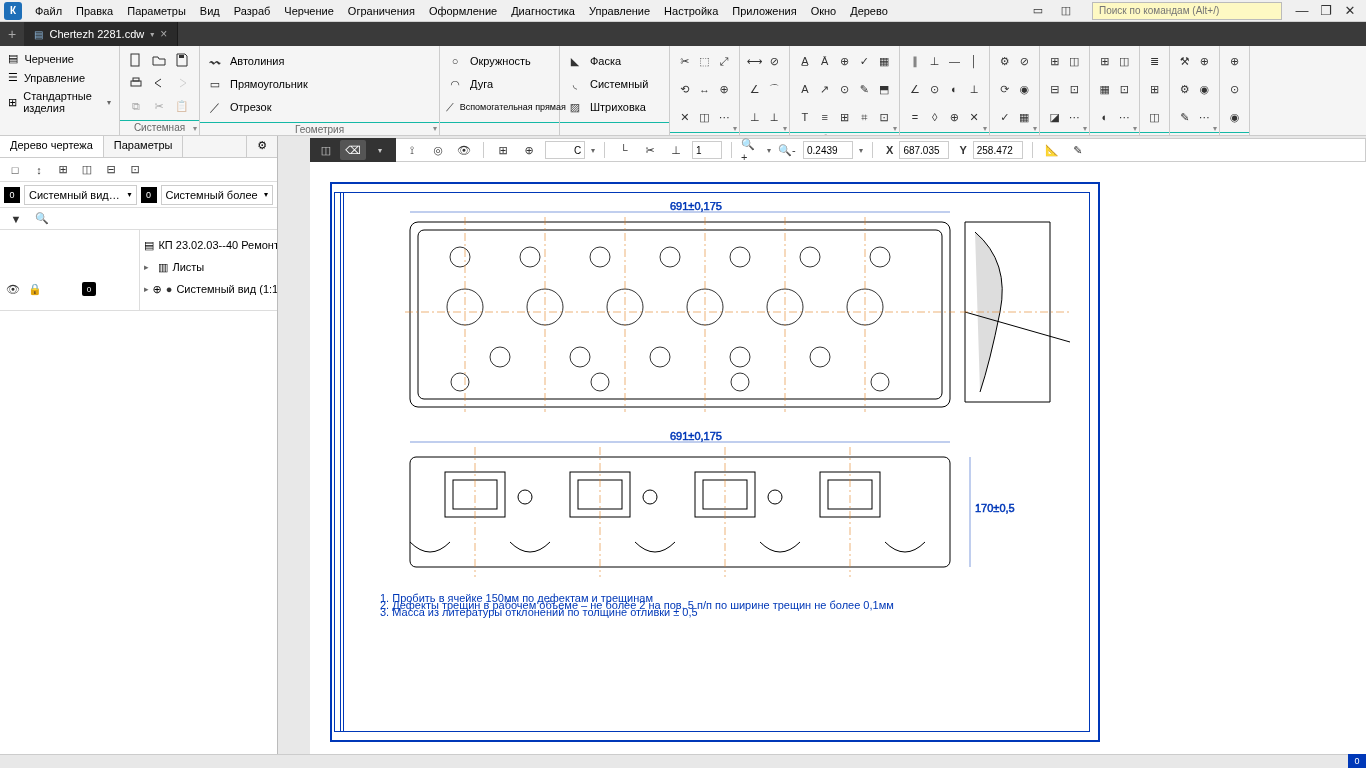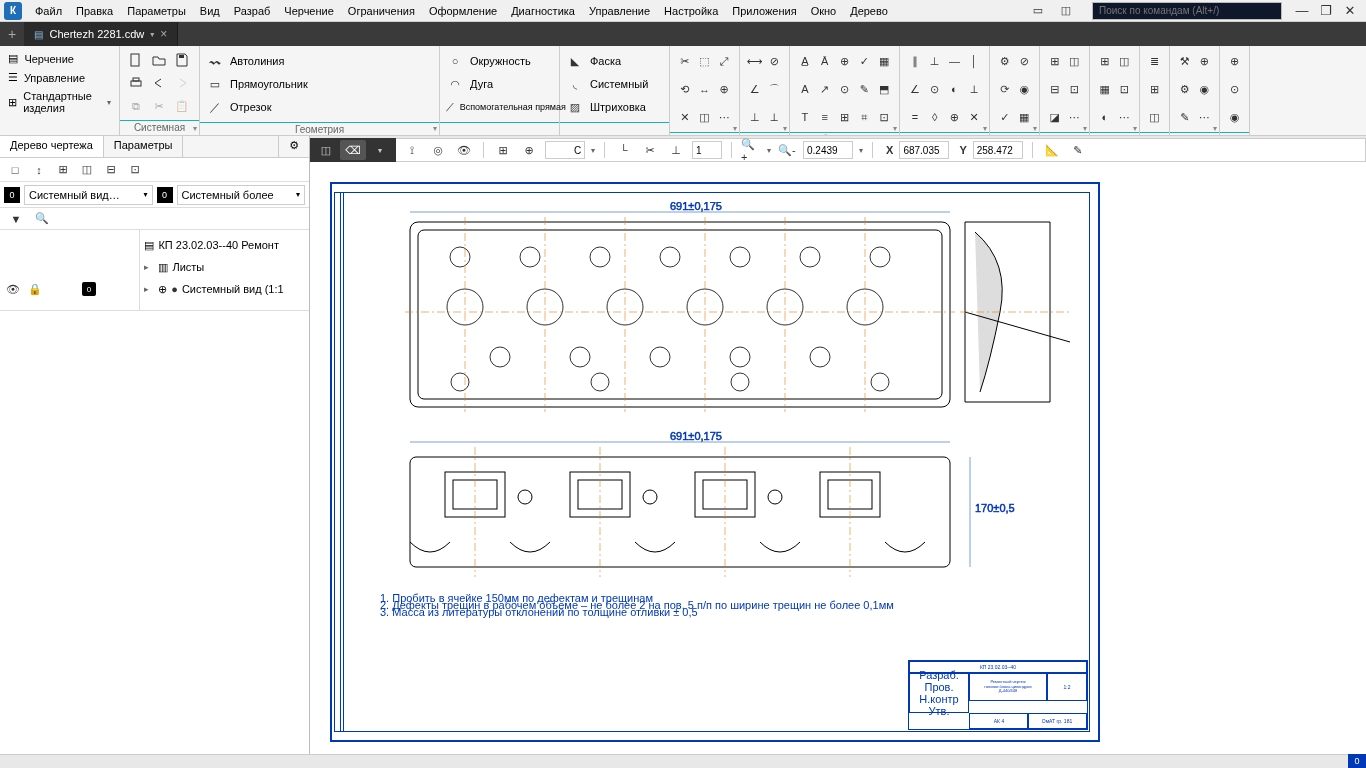--- a/index.html
+++ b/index.html
@@ -4,21 +4,21 @@
 <style>
 * { margin:0; padding:0; box-sizing:border-box; font-family:"Segoe UI",Tahoma,sans-serif; font-size:11px; user-select:none; }
 body { background:#e8e8e8; width:1366px; height:768px; overflow:hidden; position:relative; }
 
 
 .menubar { height:22px; background:#f0f0f0; display:flex; align-items:center; padding:0 4px; border-bottom:1px solid #d0d0d0; }
 .app-icon { width:18px; height:18px; background:#1e6fb8; border-radius:3px; margin-right:6px; display:flex; align-items:center; justify-content:center; color:#fff; font-size:10px; font-weight:bold; }
 .menu-item { padding:2px 7px; cursor:pointer; }
 .menu-spacer { flex:1; }
 .win-icons { display:flex; gap:8px; padding:0 8px; color:#555; }
-.search-cmd { width:190px; height:18px; border:1px solid #bbb; background:#0f172a; padding:0 6px; font-size:10px; color:#888; margin:0 8px; }
+.search-cmd { width:190px; height:18px; border:1px solid #bbb; background:#fef9c3; padding:0 6px; font-size:10px; color:#888; margin:0 8px; }
 .win-btn { width:24px; text-align:center; cursor:pointer; color:#333; font-size:13px; }
 
 
 .tabbar { height:24px; background:#3a3a3a; display:flex; align-items:stretch; }
 .tab-new { width:24px; color:#aaa; display:flex; align-items:center; justify-content:center; cursor:pointer; font-size:14px; }
 .tab { background:#2a2a2a; color:#fff; display:flex; align-items:center; padding:0 10px; gap:6px; border-right:1px solid #1a1a1a; }
 .tab .doc-icon { color:#8ab4d8; font-size:10px; }
 .tab .close { color:#aaa; cursor:pointer; font-size:12px; }
 
 
@@ -47,21 +47,21 @@
 .iconrow { display:flex; gap:2px; height:22px; align-items:center; }
 .iconrow .tbtn { width:20px; height:20px; }
 
 .propbar2 { position:absolute; top:138px; left:495px; right:0; height:24px; background:#fff; border:1px solid #ccc; display:flex; align-items:center; padding:0 4px; gap:6px; }
 .propbar2 .sep { width:1px; height:16px; background:#ccc; margin:0 3px; }
 .propbar2 .tbtn { color:#333; }
 .small-input { width:50px; height:18px; border:1px solid #ccc; font-size:10px; padding:0 3px; }
 .coord-lbl { font-weight:bold; color:#333; margin-left:4px; }
 
 
-.leftpane { position:absolute; top:136px; left:0; width:310px; bottom:0; background:#fff; border-right:1px solid #bbb; display:flex; flex-direction:column; }
+.leftpane { position:absolute; top:136px; left:0; width:278px; bottom:0; background:#fff; border-right:1px solid #bbb; display:flex; flex-direction:column; }
 .panetabs { height:22px; background:#f5f5f5; border-bottom:1px solid #ccc; display:flex; }
 .panetab { padding:3px 10px; border-right:1px solid #ccc; cursor:pointer; }
 .panetab.active { background:#fff; }
 .panetab.right { margin-left:auto; border-left:1px solid #ccc; border-right:none; }
 
 .tree-toolbar { height:24px; border-bottom:1px solid #ddd; display:flex; align-items:center; gap:6px; padding:0 6px; }
 .tree-toolbar .tbtn { width:18px; height:18px; }
 
 .view-selectors { height:26px; border-bottom:1px solid #ddd; display:flex; align-items:center; gap:4px; padding:0 4px; }
 .vs-badge { background:#000; color:#fff; width:16px; height:16px; font-size:9px; display:flex; align-items:center; justify-content:center; }
@@ -629,31 +629,18 @@
           <line x1="620" y1="255" x2="620" y2="365"></line>
             <text x="625" y="310">170±0,5</text>
         </g>
 
         <text x="30" y="400" font-size="5" fill="#0038b8">1. Пробить в ячейке 150мм по дефектам и трещинам</text>
         <text x="30" y="407" font-size="5" fill="#0038b8">2. Дефекты трещин в рабочем объеме – не более 2 на пов. 5 п/п по ширине трещин не более 0,1мм</text>
         <text x="30" y="414" font-size="5" fill="#0038b8">3. Масса из литературы отклонений по толщине отливки ± 0,5</text>
       </svg>
     </div>
 
-    <div class="titleblock">
-      <div class="cell" style="left:0;top:0;right:0;height:12px">КП 23.02.03--40</div>
-      <div class="cell" style="left:0;top:12px;width:60px;height:40px;font-size:4px;flex-direction:column">
-        <div>Разраб.</div>
-          <div>Пров.</div>
-          <div>Н.контр</div>
-          <div>Утв.</div>
-      </div>
-      <div class="cell" style="left:60px;top:12px;right:40px;height:28px;font-size:4px;line-height:1.2;text-align:center">Ремонтный чертеж<br>головки блока цилиндров<br>Д-440/448</div>
-      <div class="cell" style="right:0;top:12px;width:40px;height:28px">1:2</div>
-      <div class="cell" style="left:60px;bottom:0;width:60px;height:16px">АК 4</div>
-      <div class="cell" style="right:0;bottom:0;width:60px;height:16px">ОмАТ гр. 181</div>
-    </div>
   </div>
 </div>
 
 <div class="bottombar">
   <div class="corner">0</div>
 </div>
 
 </body></html>

